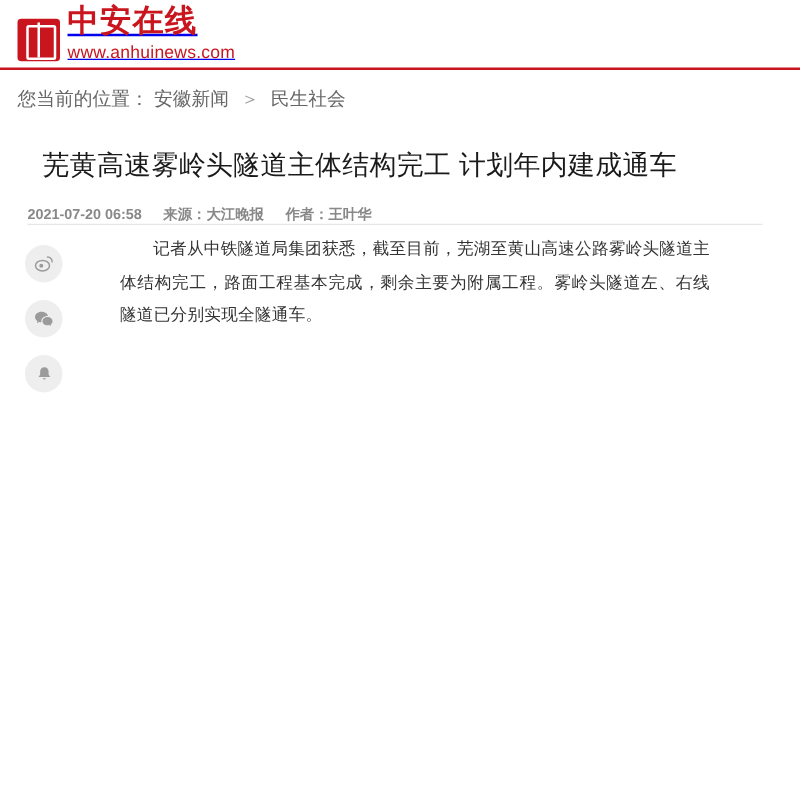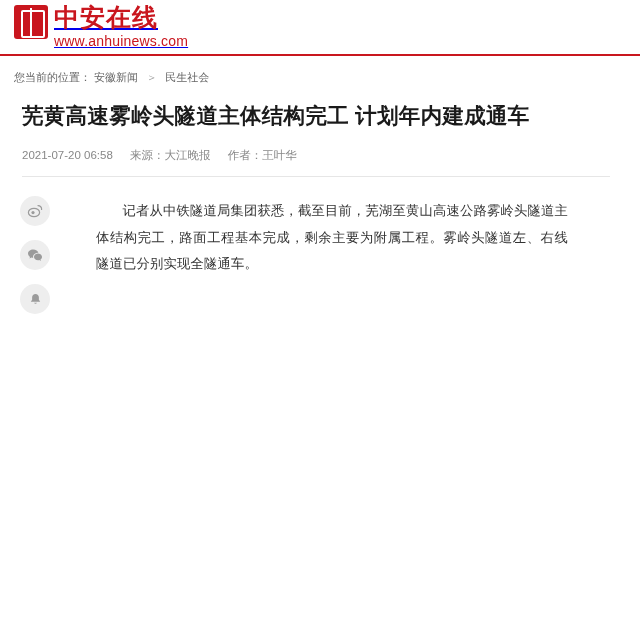--- a/index.html
+++ b/index.html
@@ -23,21 +23,21 @@
   .site-header {
     height: 56px;
     border-bottom: 2px solid #c9161e;
     background: #fff;
     display: flex;
     align-items: center;
     padding-left: 14px;
   }
   .logo-wrap {
     display: flex;
-    align-items: flex-start;
+    align-items: flex-end;
   }
   .logo-mark {
     width: 34px;
     height: 34px;
     background: #c9161e;
     border-radius: 3px;
     position: relative;
     margin-right: 6px;
     flex: none;
   }
@@ -67,52 +67,52 @@
   .logo-text-en {
     font-size: 14px;
     color: #c9161e;
     letter-spacing: 0.2px;
     margin-top: 3px;
     font-family: "Liberation Sans", sans-serif;
   }
 
   
   .breadcrumb {
-    font-size: 11px;
+    font-size: 15px;
     color: #666;
     padding: 14px 0 10px 14px;
   }
   .breadcrumb a {
     color: #666;
     text-decoration: none;
   }
   .breadcrumb .sep {
     color: #999;
     margin: 0 5px;
   }
 
   
   .title-block {
     padding: 6px 30px 0 22px;
   }
   h1.article-title {
     font-size: 21.5px;
-    font-weight: bold;
+    font-weight: normal;
     color: #1a1a1a;
-    margin: 0;
+    margin: 12px;
     line-height: 1.4;
     letter-spacing: 0.3px;
     font-family: "Liberation Sans", sans-serif;
   }
   .meta-line {
     margin-top: 17px;
     font-size: 11.5px;
     color: #888;
-    padding-bottom: 13px;
     border-bottom: 1px solid #e6e6e6;
+    font-weight: bold;
   }
   .meta-line span { margin-right: 14px; }
 
   
   .share-rail {
     position: absolute;
     left: 20px;
     top: 196px;
     width: 34px;
   }
@@ -132,21 +132,21 @@
   .share-btn svg { display: block; }
 
   
   .article-body {
     position: absolute;
     left: 96px;
     top: 182px;
     width: 472px;
   }
   .article-body p {
-    margin: 16px 0 17px 0;
+    margin: 4px 0 17px 0;
     font-size: 13.3px;
     line-height: 2.0;
     color: #333;
     text-align: justify;
     text-indent: 2em;
     letter-spacing: 0.2px;
   }
 </style>
 </head>
 <body>

